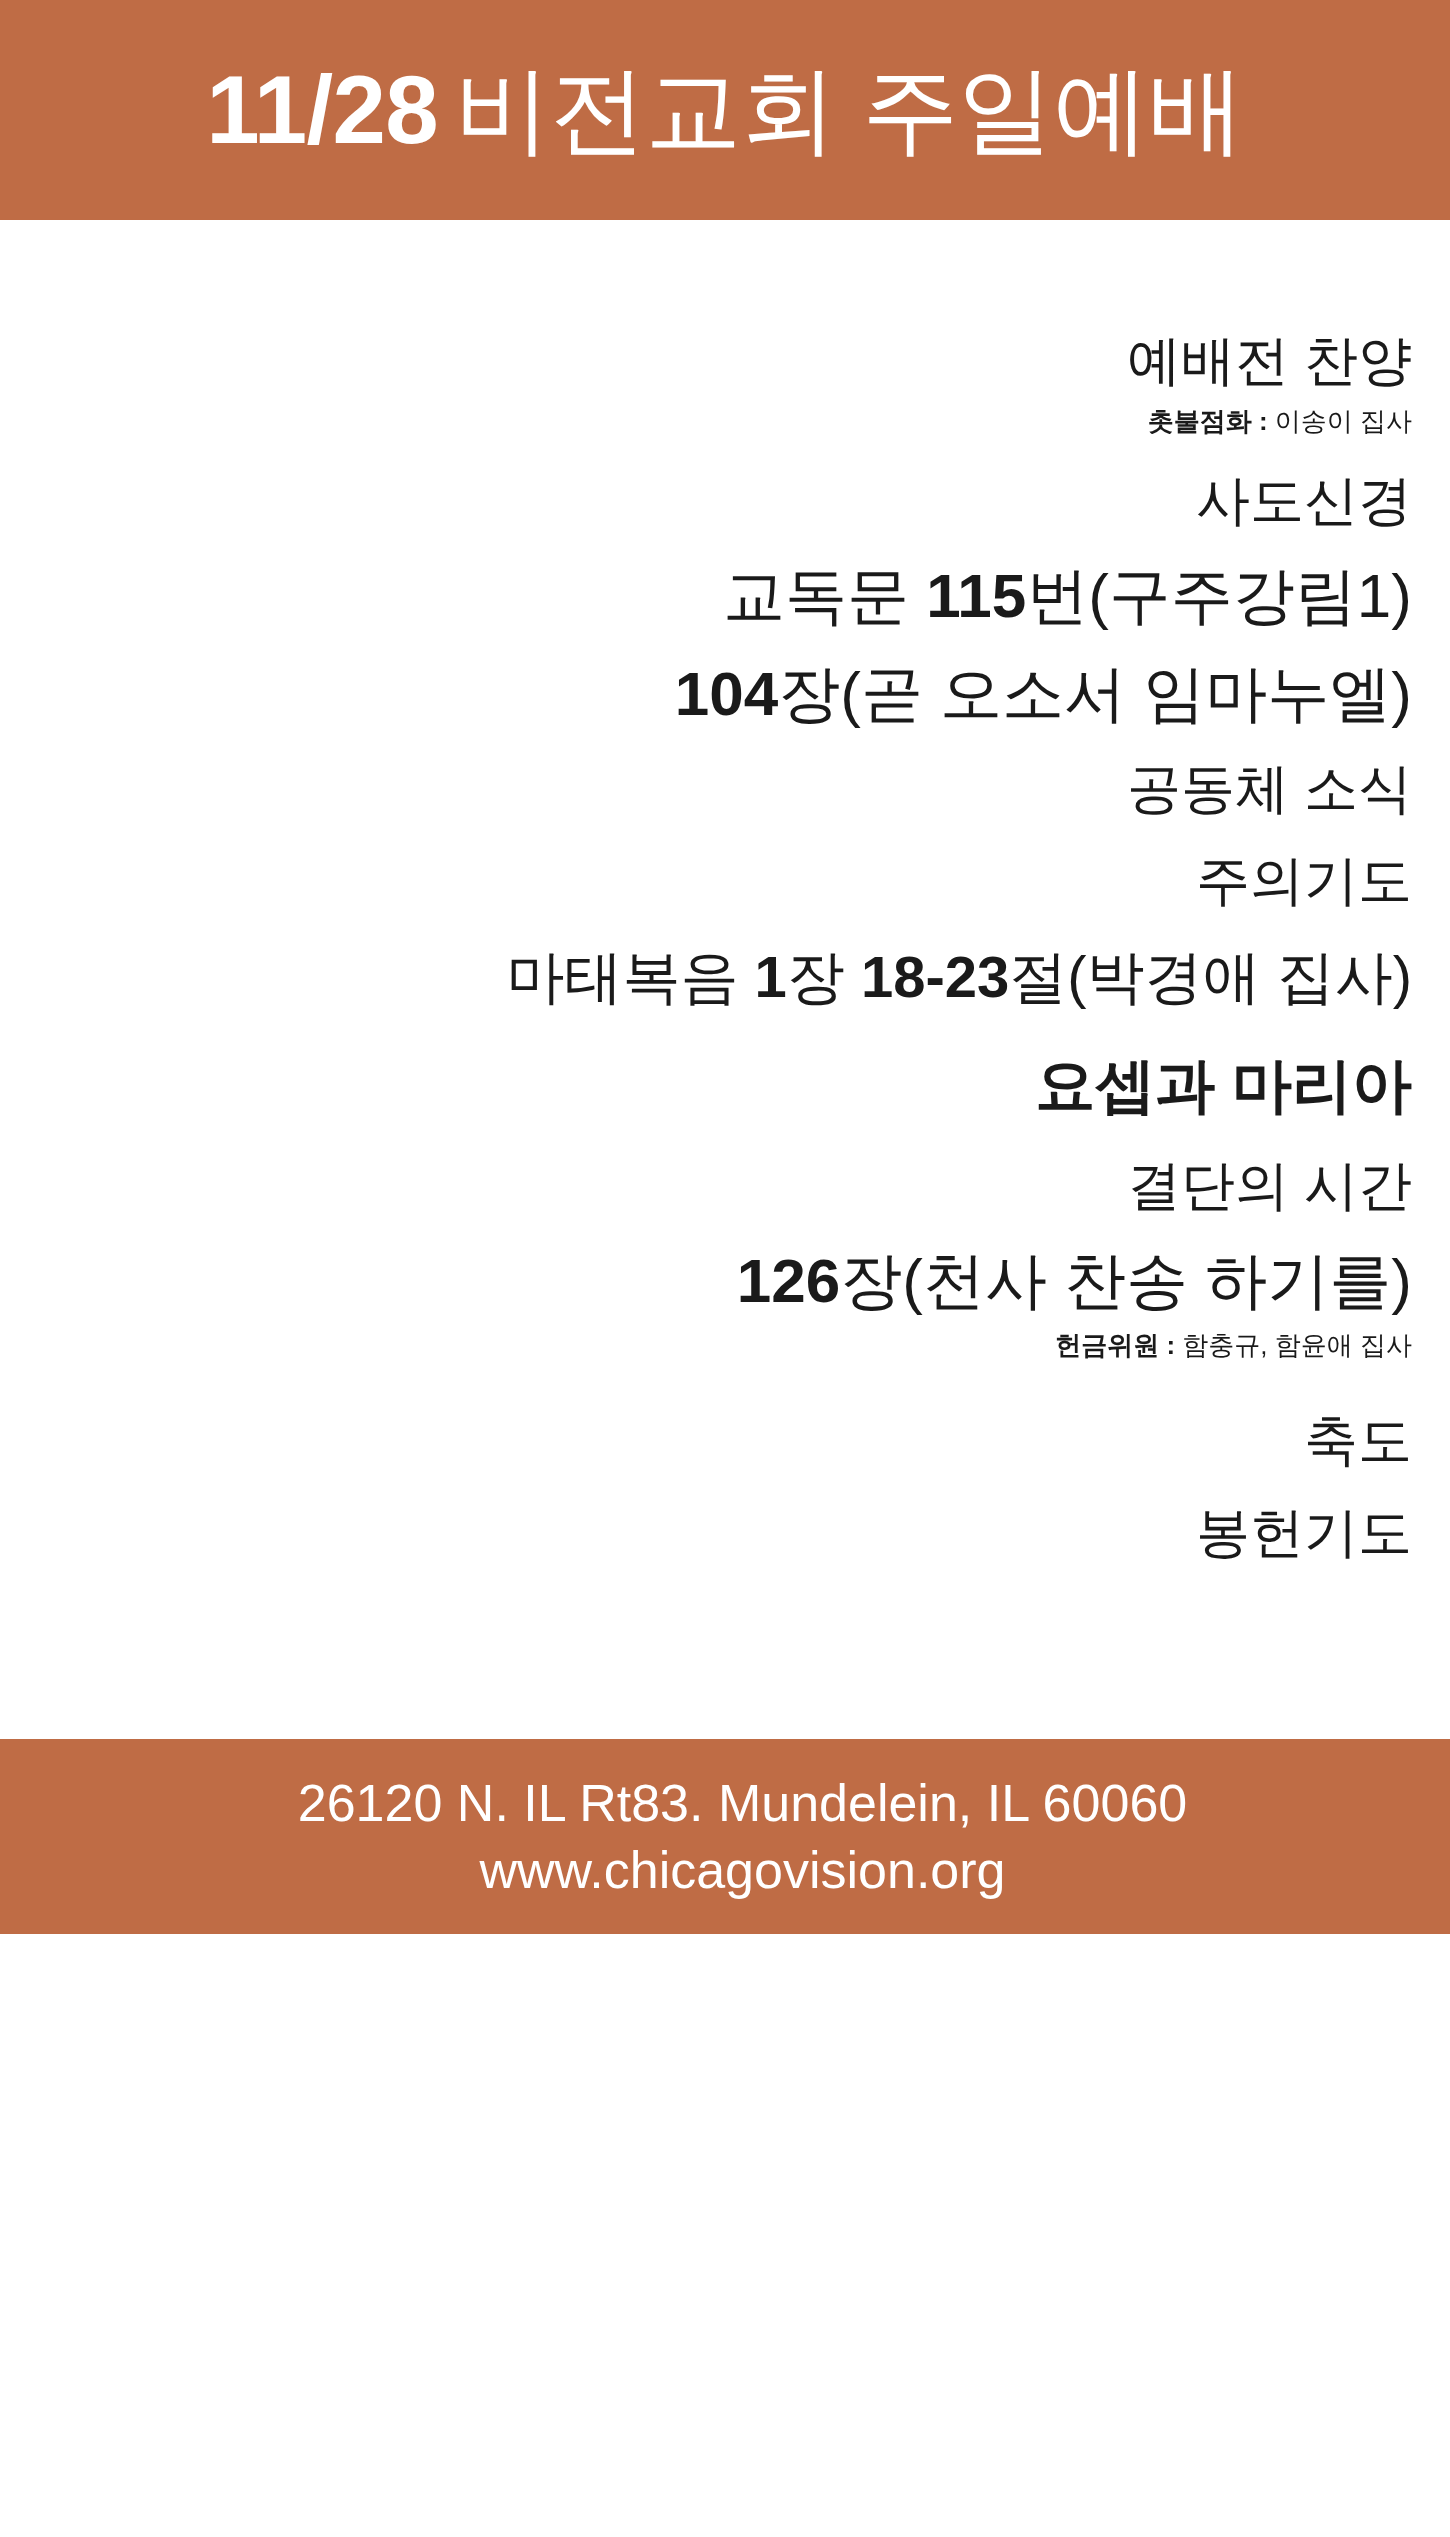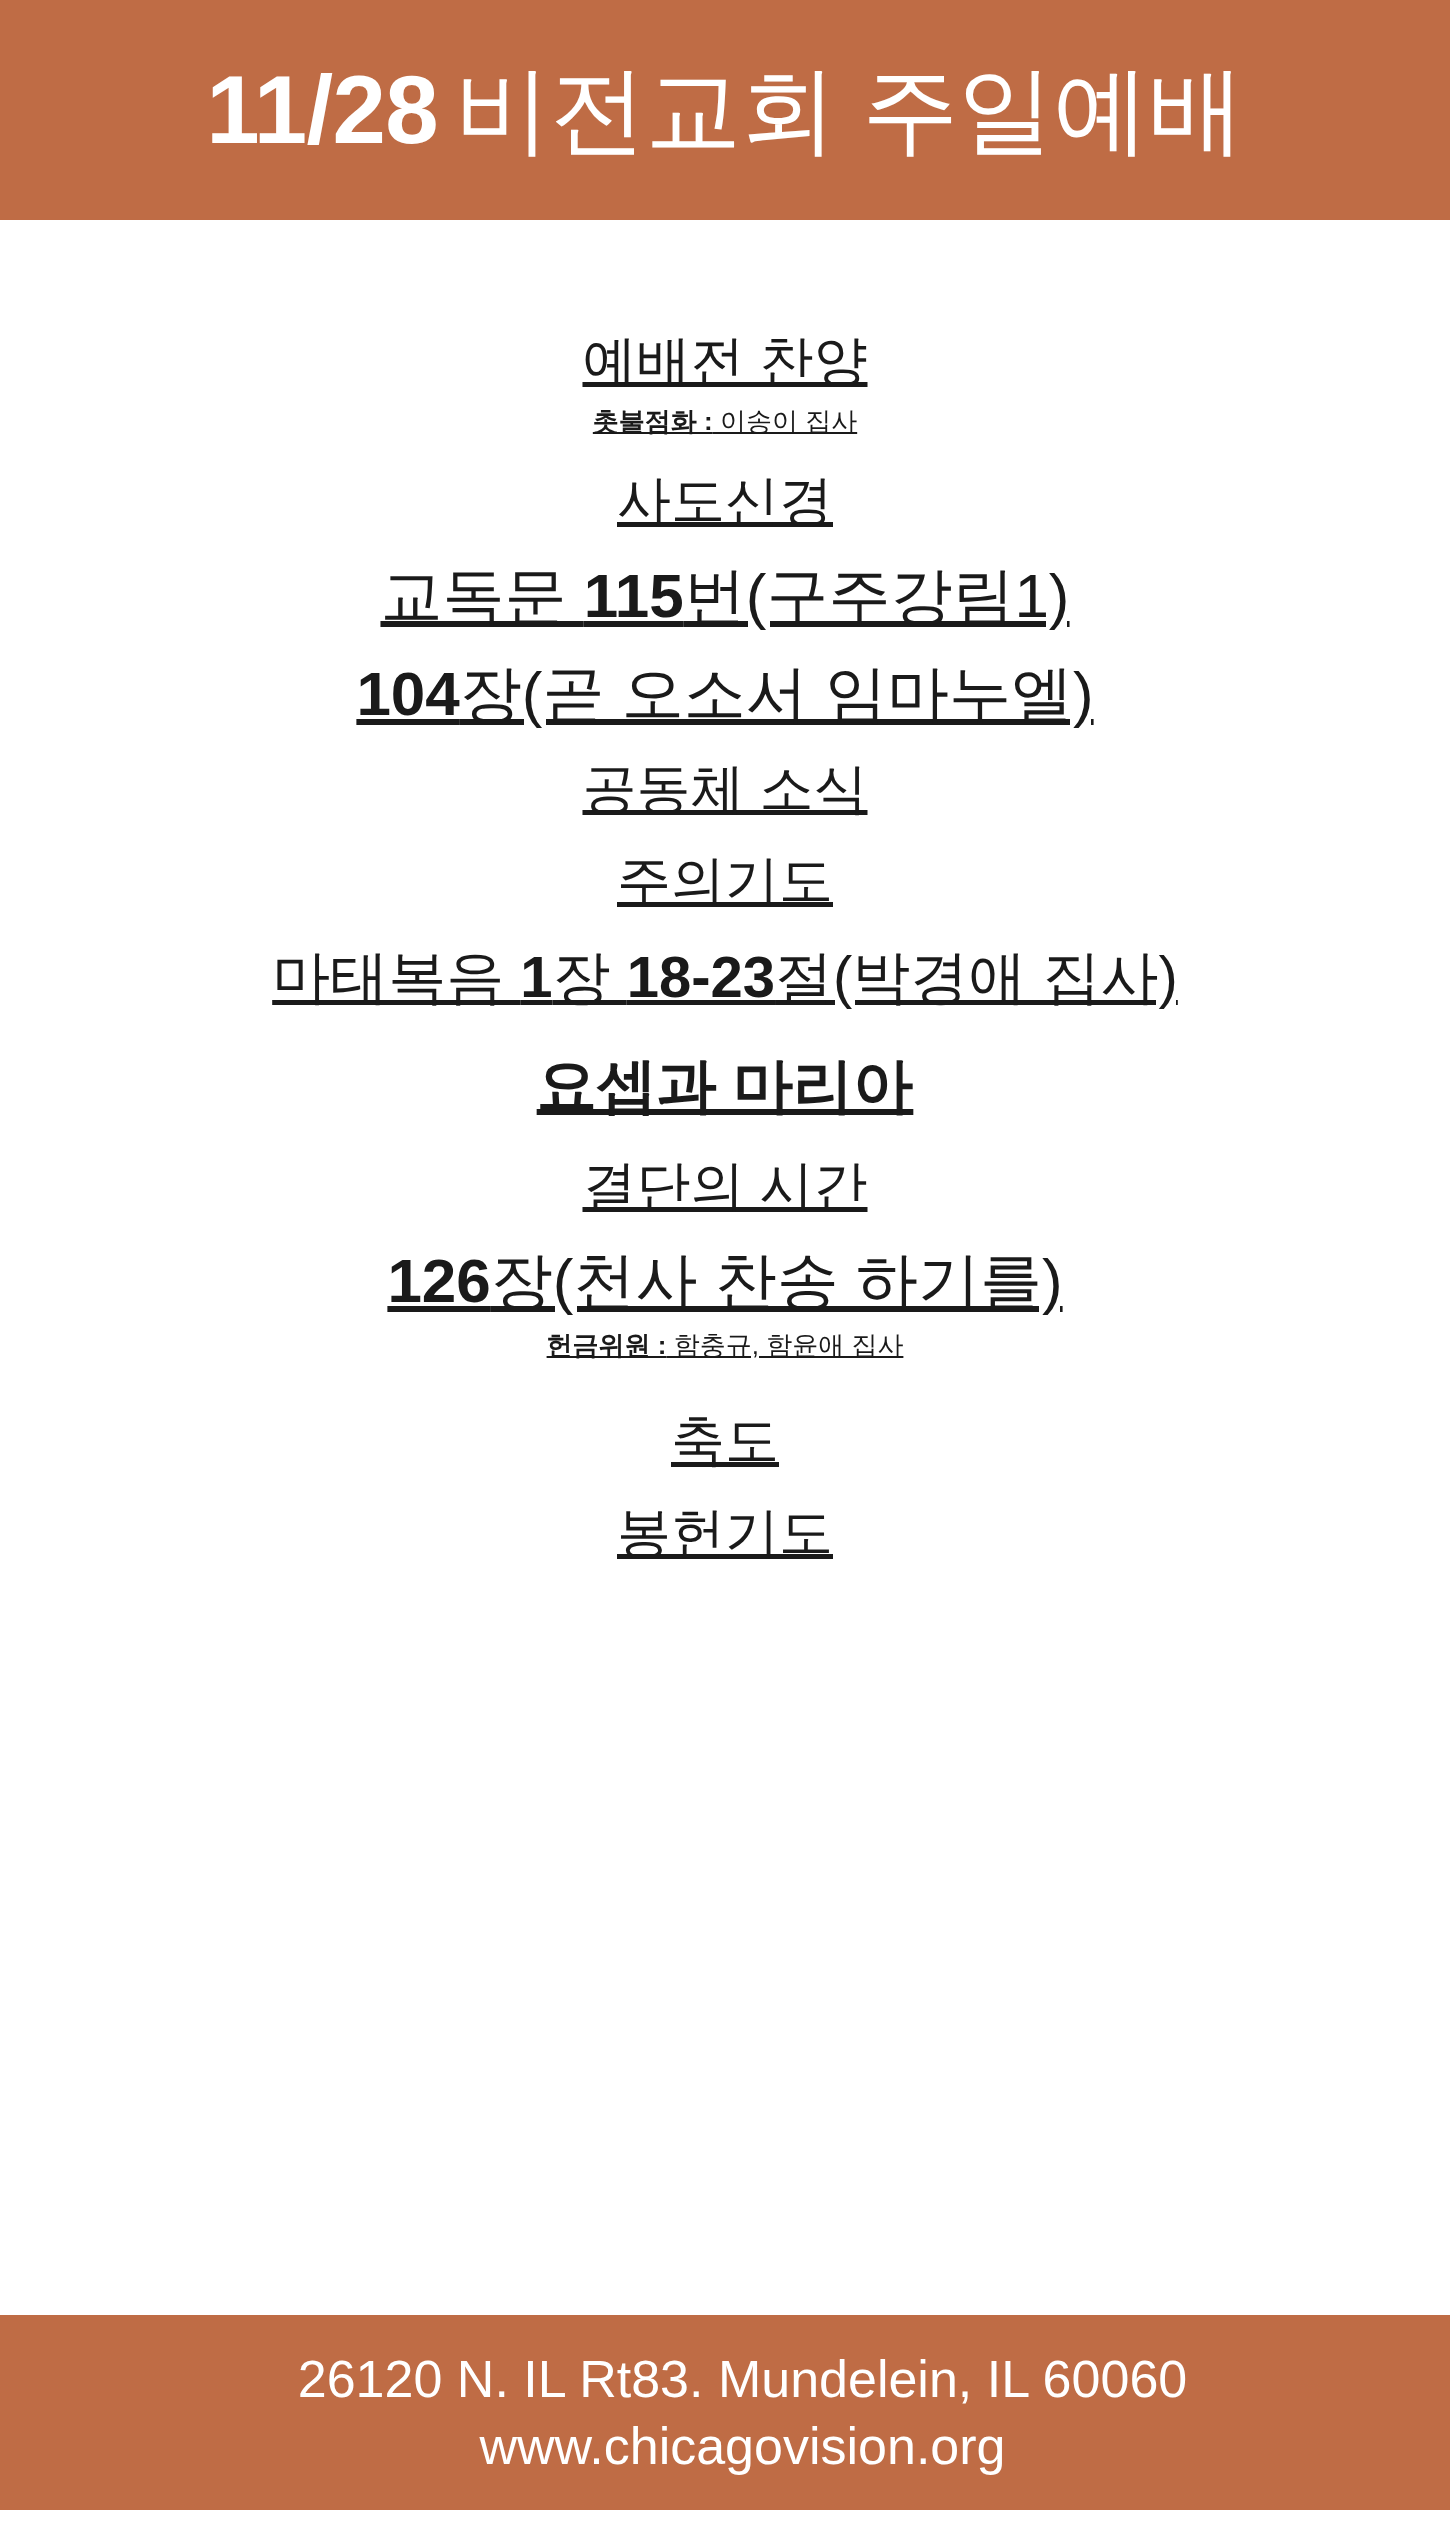--- a/index.html
+++ b/index.html
@@ -8,21 +8,21 @@
     background: #ffffff;
   }
   body {
     width: 1450px;
     height: 2538px;
     font-family: "Liberation Sans", sans-serif;
     overflow: hidden;
   }
   .poster {
     width: 1450px;
-    height: 2510px;
+    height: 1934px;
     display: flex;
     flex-direction: column;
     background: #ffffff;
     box-sizing: border-box;
   }
   
   .header {
     background: #bf6c45;
     height: 220px;
     flex: 0 0 220px;
@@ -54,23 +54,22 @@
     background: #ffffff;
     padding: 94px 38px 25px 38px;
     box-sizing: border-box;
     display: flex;
     flex-direction: column;
     align-items: center;
     color: #1a1a1a;
   }
   .line {
     width: 100%;
-    text-align: center;
+    text-align: right;
     white-space: nowrap;
-    text-decoration: underline;
   }
   
   .l-normal {
     font-size: 54px;
     line-height: 1.05;
     font-weight: 400;
     margin: 17.6px 0;
   }
   .l-hymn {
     font-size: 62px;

